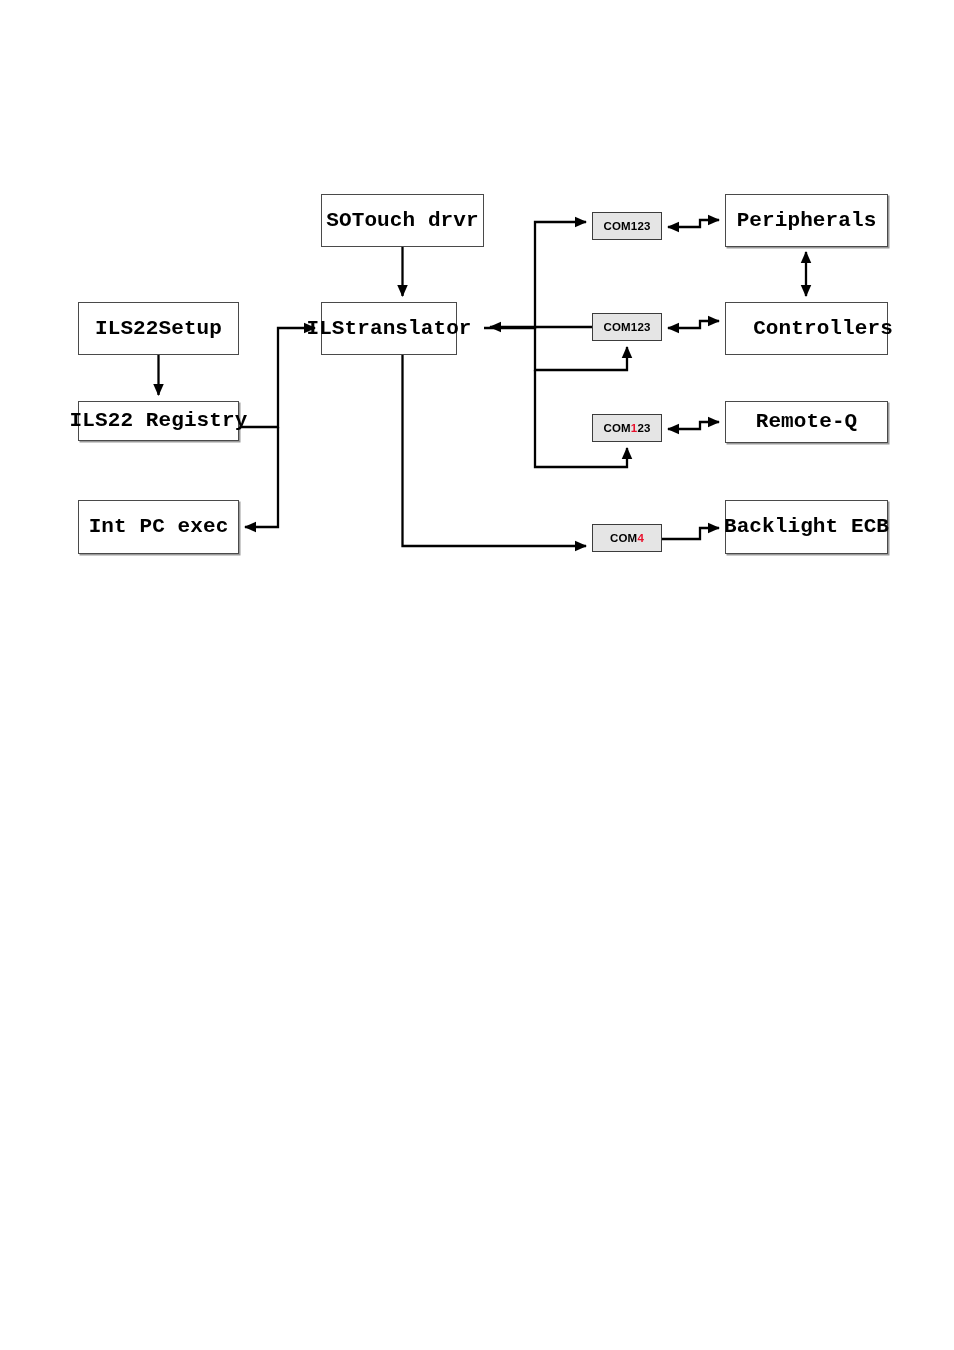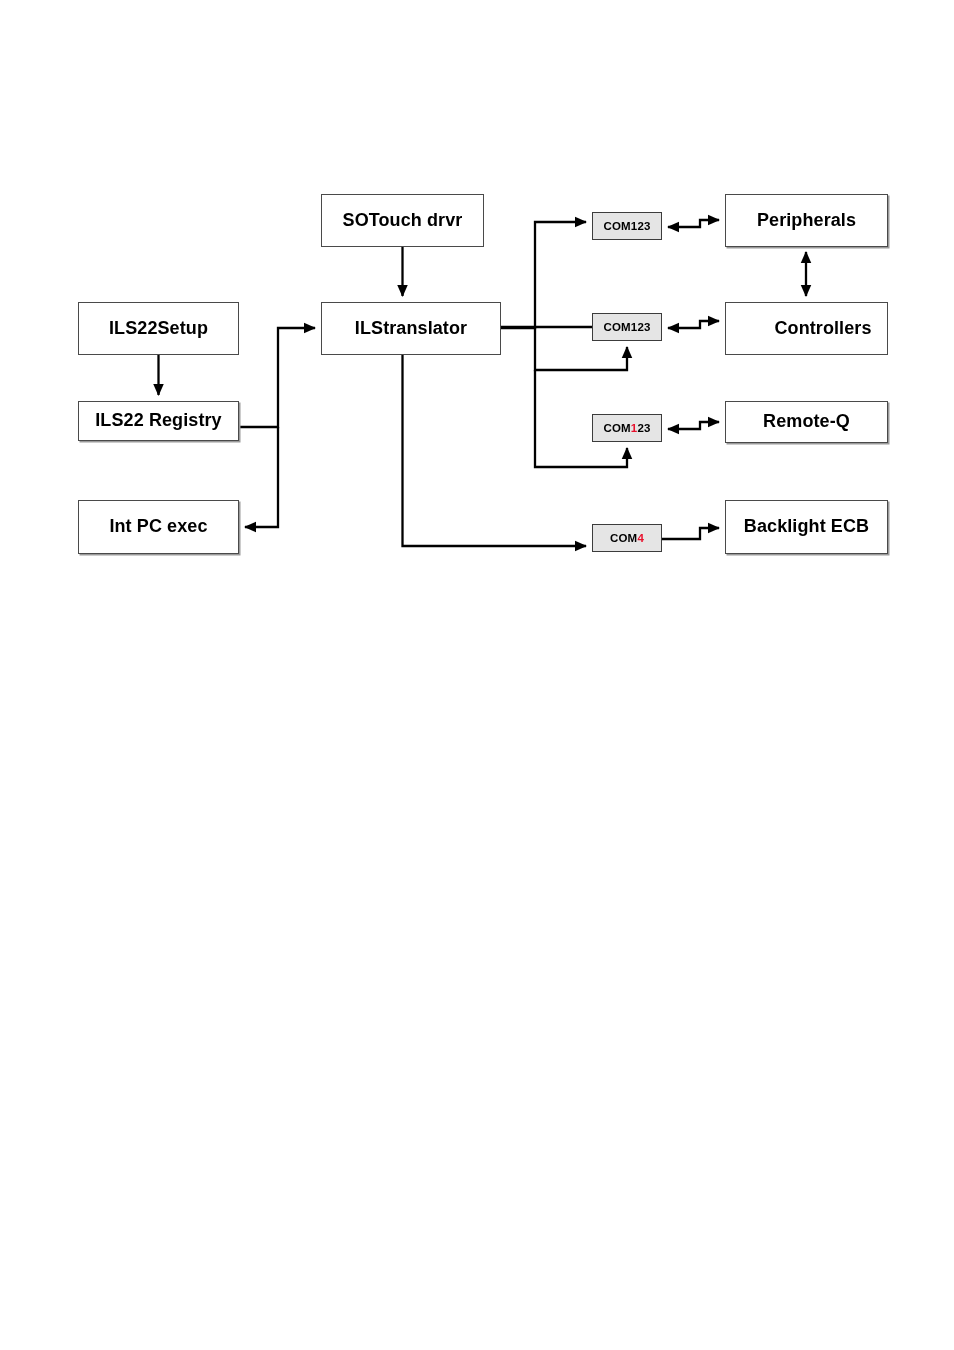--- a/index.html
+++ b/index.html
@@ -36,23 +36,23 @@
     display: flex;
     align-items: center;
     justify-content: center;
     text-align: center;
   }
   .node-box.shadowed {
     box-shadow: 1.5px 1.5px 0 0 #9a9a9a;
     text-align: center;
   }
   .node-label {
-    font-family: Liberation Sans, sans-serif;
+    font-family: Liberation Mono, monospace;
     font-weight: bold;
-    font-size: 18px;
+    font-size: 21px;
     color: #000000;
     letter-spacing: 0.1px;
     line-height: 1.1;
     white-space: nowrap;
   }
   .port-box {
     position: absolute;
     box-sizing: border-box;
     background: #e5e5e5;
     border: 1.3px solid #3c3c3c;
@@ -129,21 +129,21 @@
   </div>
 
   <div class="node-box shadowed" id="node-ils22-registry" style="left:78px; top:401px; width:161px; height:40px;">
     <span class="node-label">ILS22 Registry</span>
   </div>
 
   <div class="node-box shadowed" id="node-int-pc-exec" style="left:78px; top:500px; width:161px; height:54px;">
     <span class="node-label">Int PC exec</span>
   </div>
 
-  <div class="node-box" id="node-ilstranslator" style="left:321px; top:302px; width:180px; height:53px;">
+  <div class="node-box" id="node-ilstranslator" style="left:321px; top:302px; width:136px; height:53px;">
     <span class="node-label">ILStranslator</span>
   </div>
 
   <div class="node-box shadowed" id="node-peripherals" style="left:725px; top:194px; width:163px; height:53px;">
     <span class="node-label">Peripherals</span>
   </div>
 
   <div class="node-box" id="node-controllers" style="left:725px; top:302px; width:163px; height:53px;padding-left:33px;">
     <span class="node-label">Controllers</span>
   </div>

